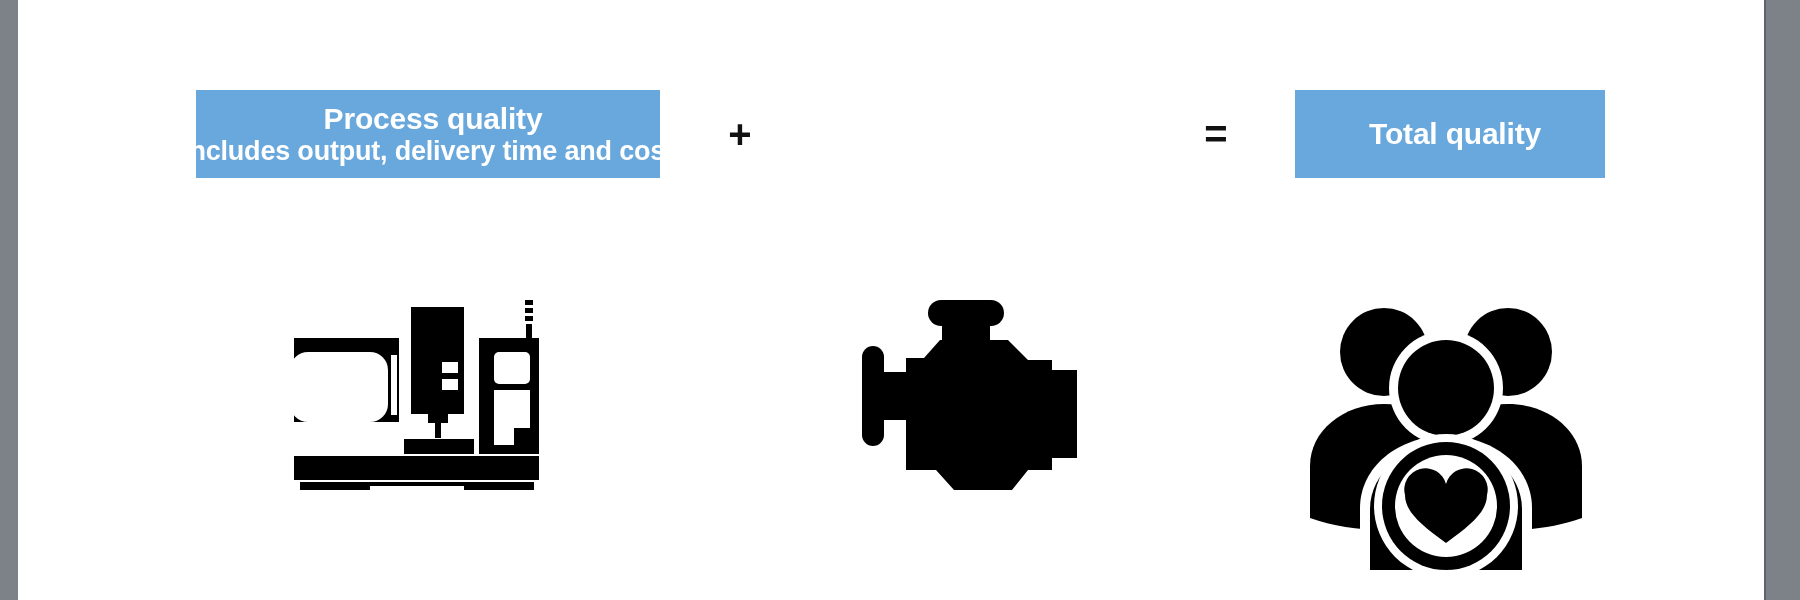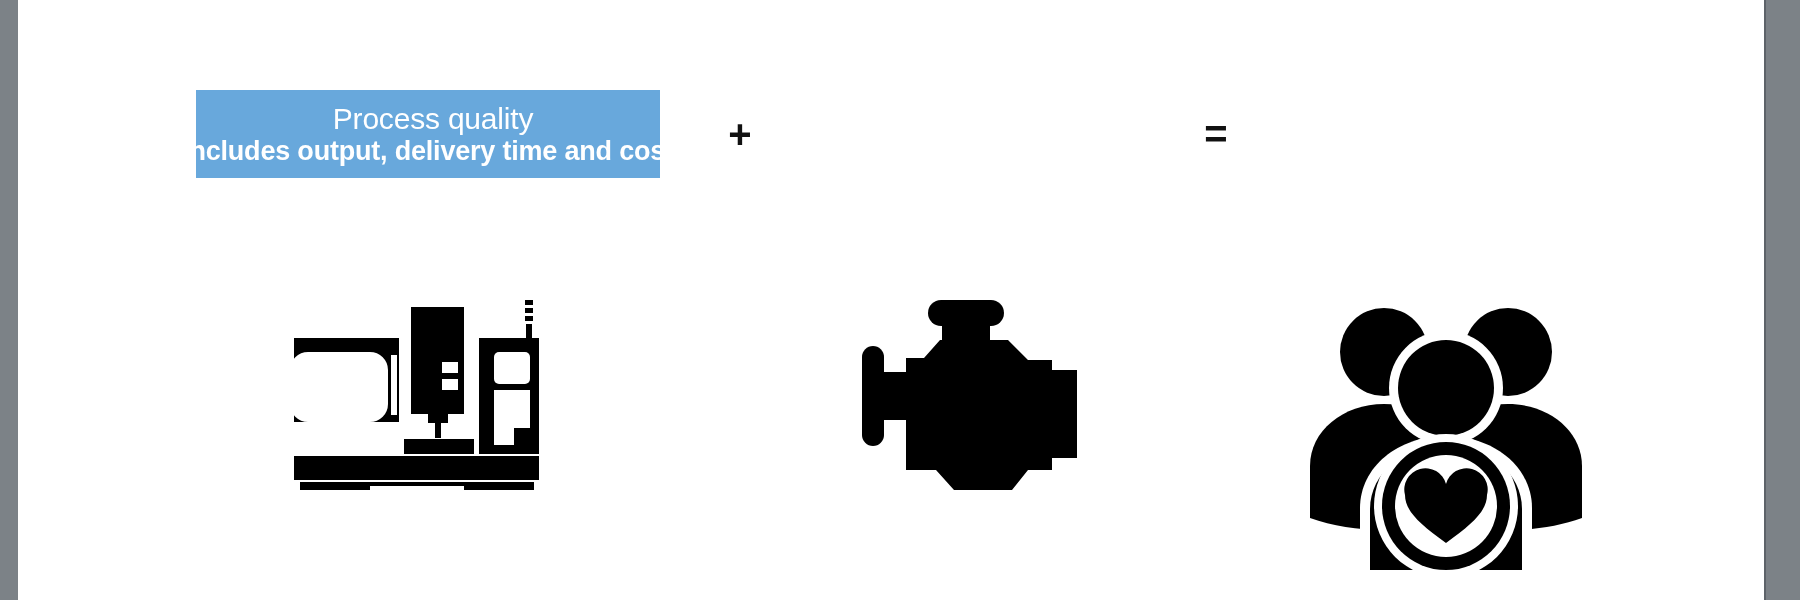--- a/index.html
+++ b/index.html
@@ -52,21 +52,21 @@
     background: #68a8dc;
     color: #ffffff;
     display: flex;
     flex-direction: column;
     align-items: center;
     justify-content: center;
     text-align: center;
     box-sizing: border-box;
   }
   .eq-box .line-main {
-    font-weight: normal;
+    font-weight: bold;
     font-size: 30px;
     line-height: 1.12;
     letter-spacing: -0.2px;
     font-stretch: condensed;
     white-space: nowrap;
     margin-left: 10px;
   }
   .eq-box .line-sub {
     font-weight: bold;
     font-size: 27px;
@@ -122,20 +122,23 @@
     <div class="eq-box" id="box-process">
       <div class="line-main">Process quality</div>
       <div class="line-sub">(includes output, delivery time and cost)</div>
     </div>
 
     <div class="eq-op" id="op-plus">+</div>
 
 
     <div class="eq-op" id="op-equals">=</div>
 
+    <div class="eq-box" id="box-total">
+      <div class="line-main">Total quality</div>
+    </div>
 
     <div class="icon-slot" id="icon-machine">
       <svg width="254" height="190" viewBox="0 0 254 190" aria-hidden="true">
         <g fill="#000000">
 
           <path d="M0 38 H105 V122 H0 Z
                    M14 52 h62 a18 18 0 0 1 18 18 v34 a18 18 0 0 1 -18 18 h-62
                    a18 18 0 0 1 -18 -18 v-34 a18 18 0 0 1 18 -18 Z" fill-rule="evenodd"></path>
           <rect x="97" y="55" width="6" height="60" fill="#ffffff"></rect>
 

